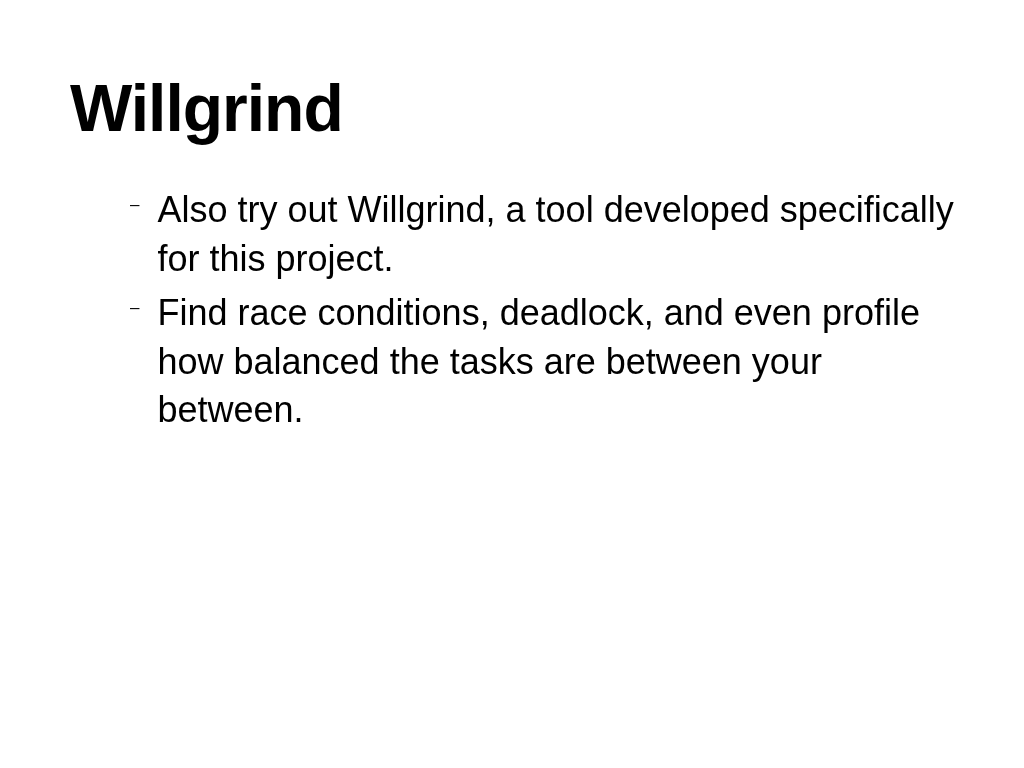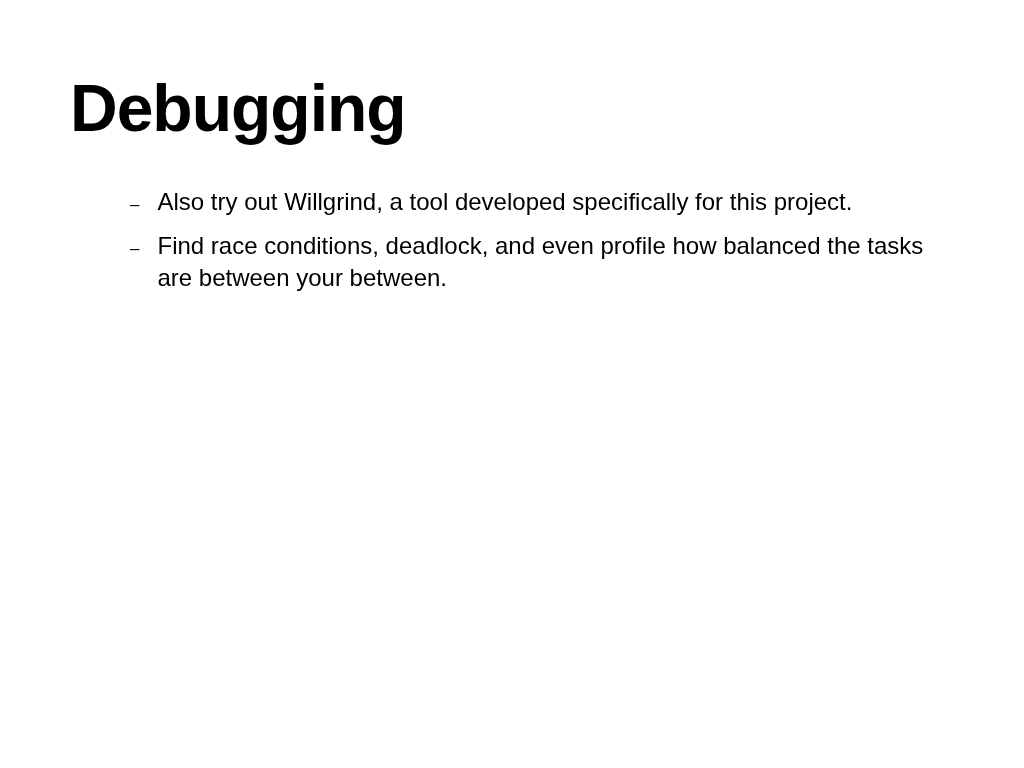--- a/index.html
+++ b/index.html
@@ -34,30 +34,30 @@
       align-items: flex-start;
       margin-bottom: 6px;
     }
     .bullet-marker {
       font-size: 17px;
       line-height: 38px;
       margin-right: 18px;
       flex-shrink: 0;
     }
     .bullet-text {
-      font-size: 24px;
+      font-size: 36px;
       line-height: 1.35;
       letter-spacing: 0px;
     }
   </style>
 </head>
 <body>
 
 <div class="slide">
-  <h1 class="title">Debugging</h1>
+  <h1 class="title">Willgrind</h1>
   <div class="bullets">
     <div class="bullet-item">
       <span class="bullet-marker">–</span>
       <span class="bullet-text">Also try out Willgrind, a tool developed specifically for this project.</span>
     </div>
     <div class="bullet-item">
       <span class="bullet-marker">–</span>
       <span class="bullet-text">Find race conditions, deadlock, and even profile how balanced the tasks are between your between.</span>
     </div>
   </div>

